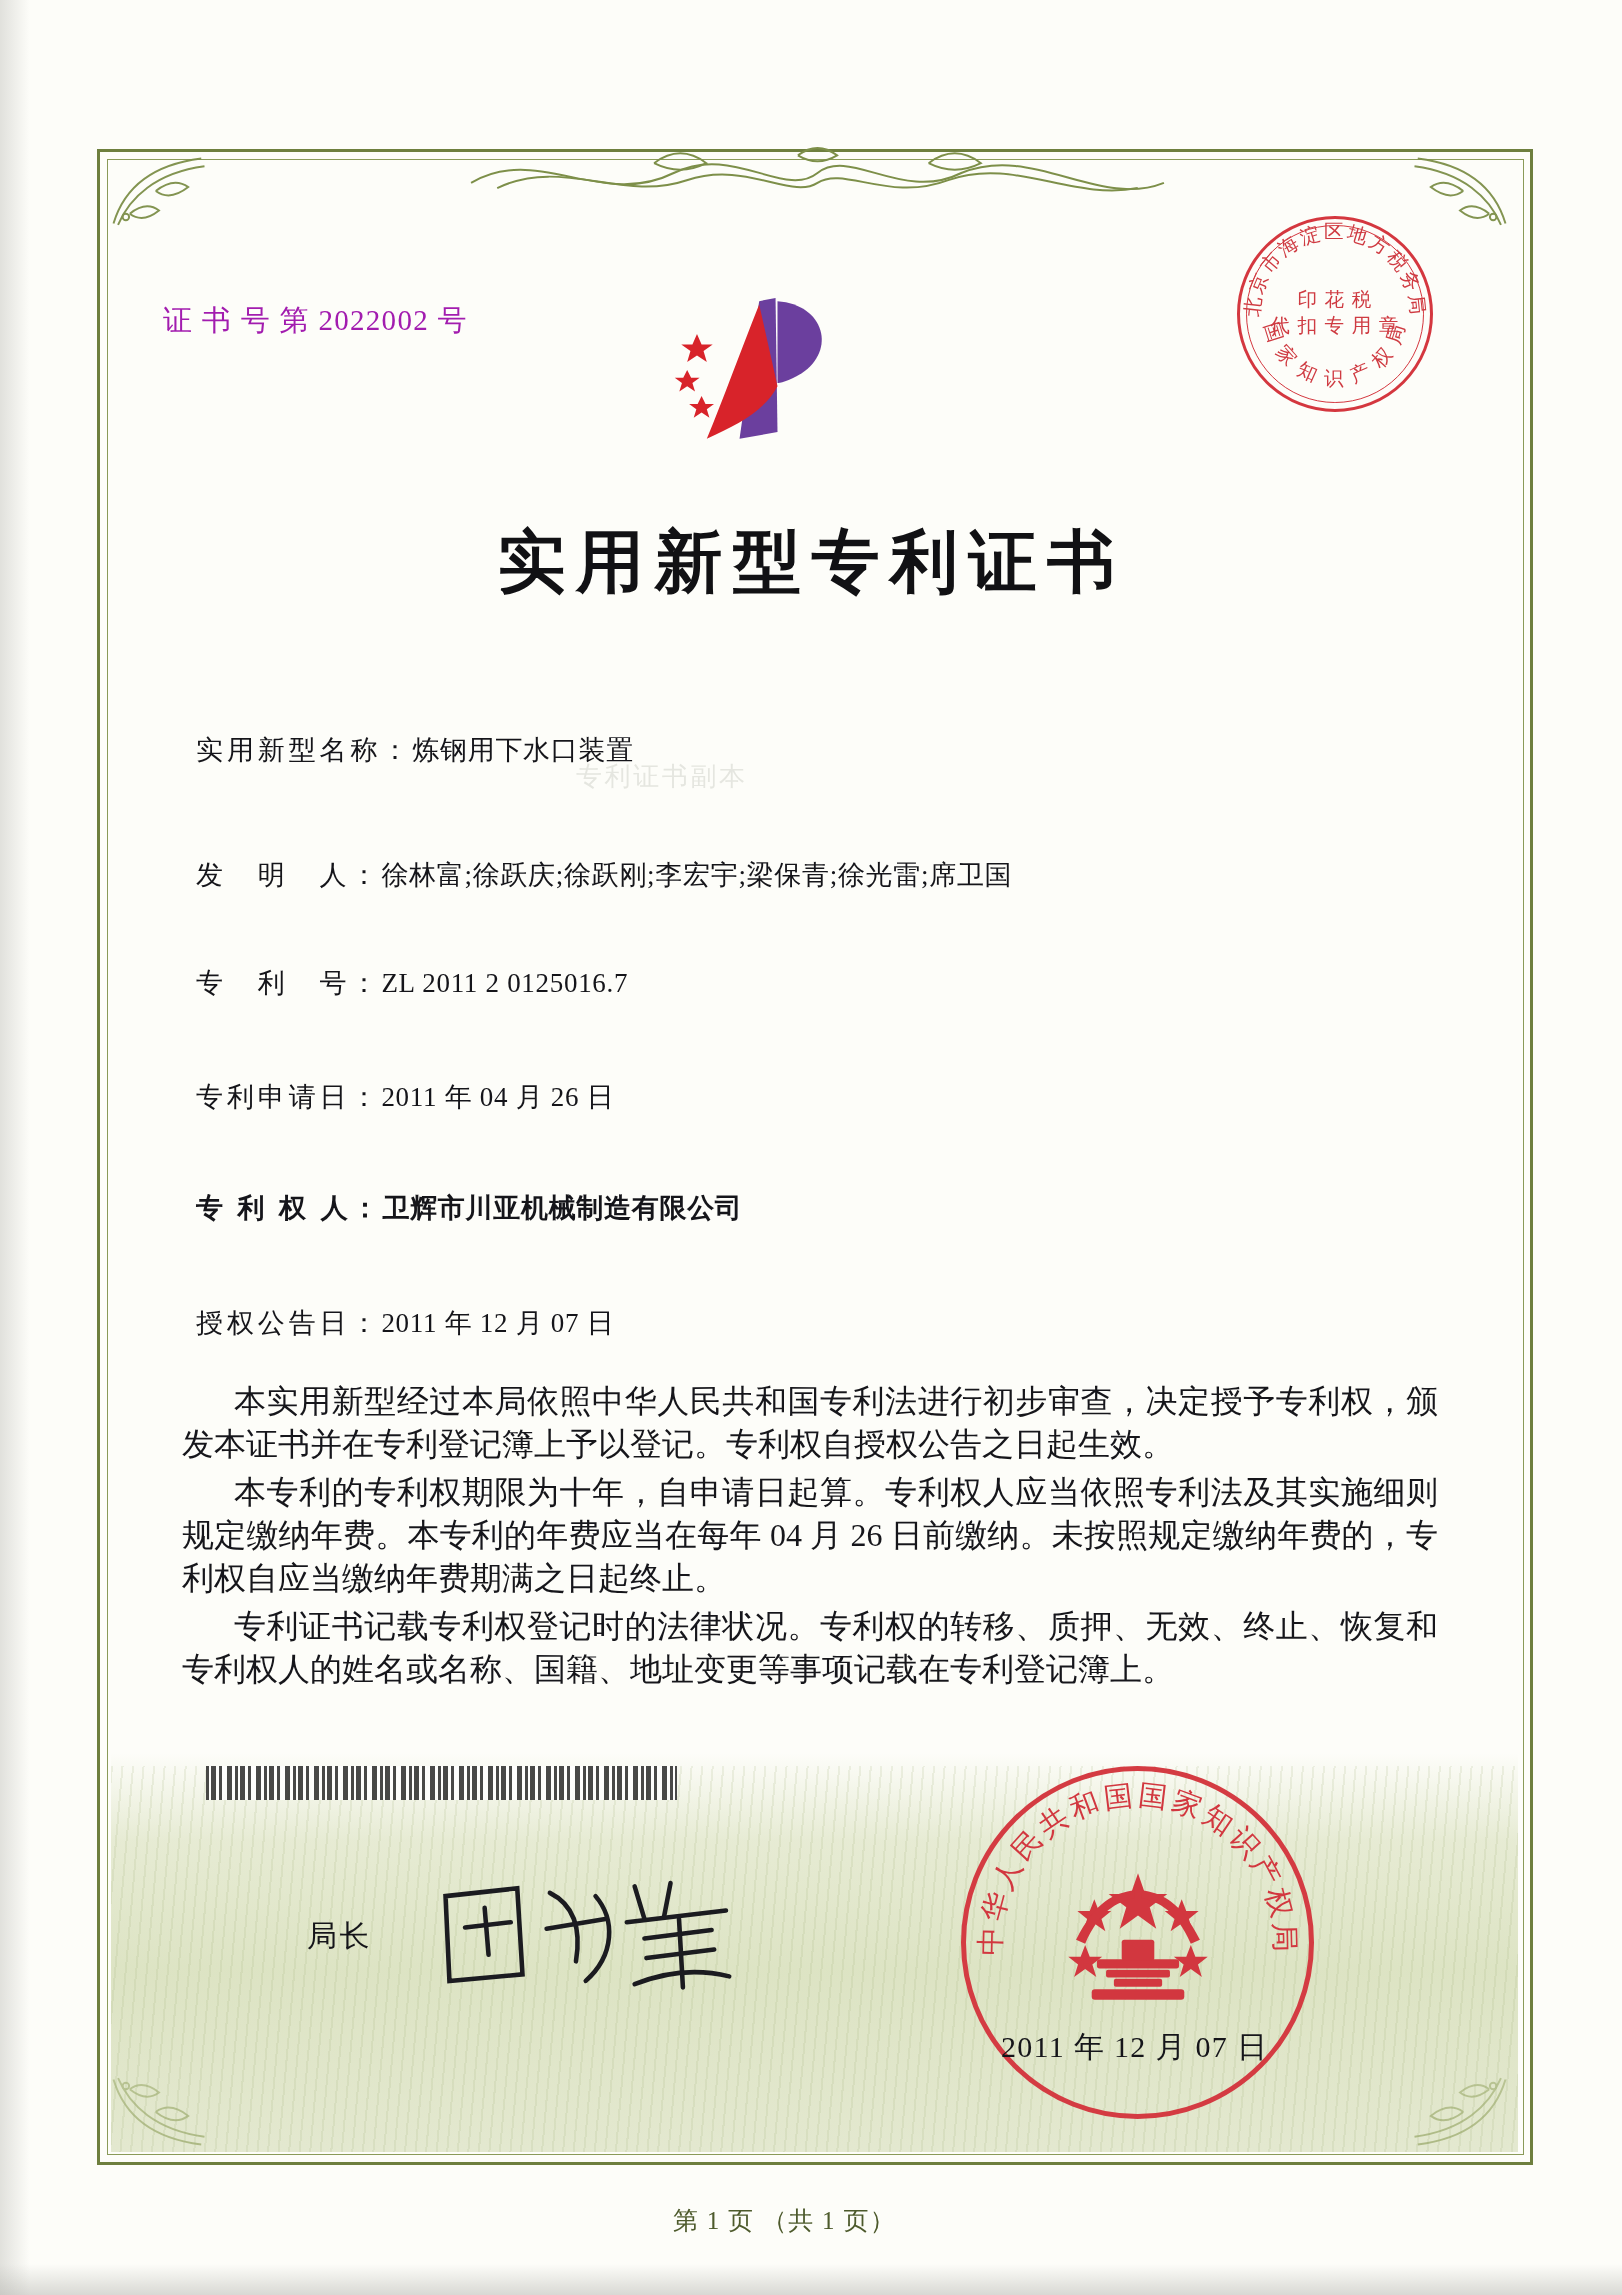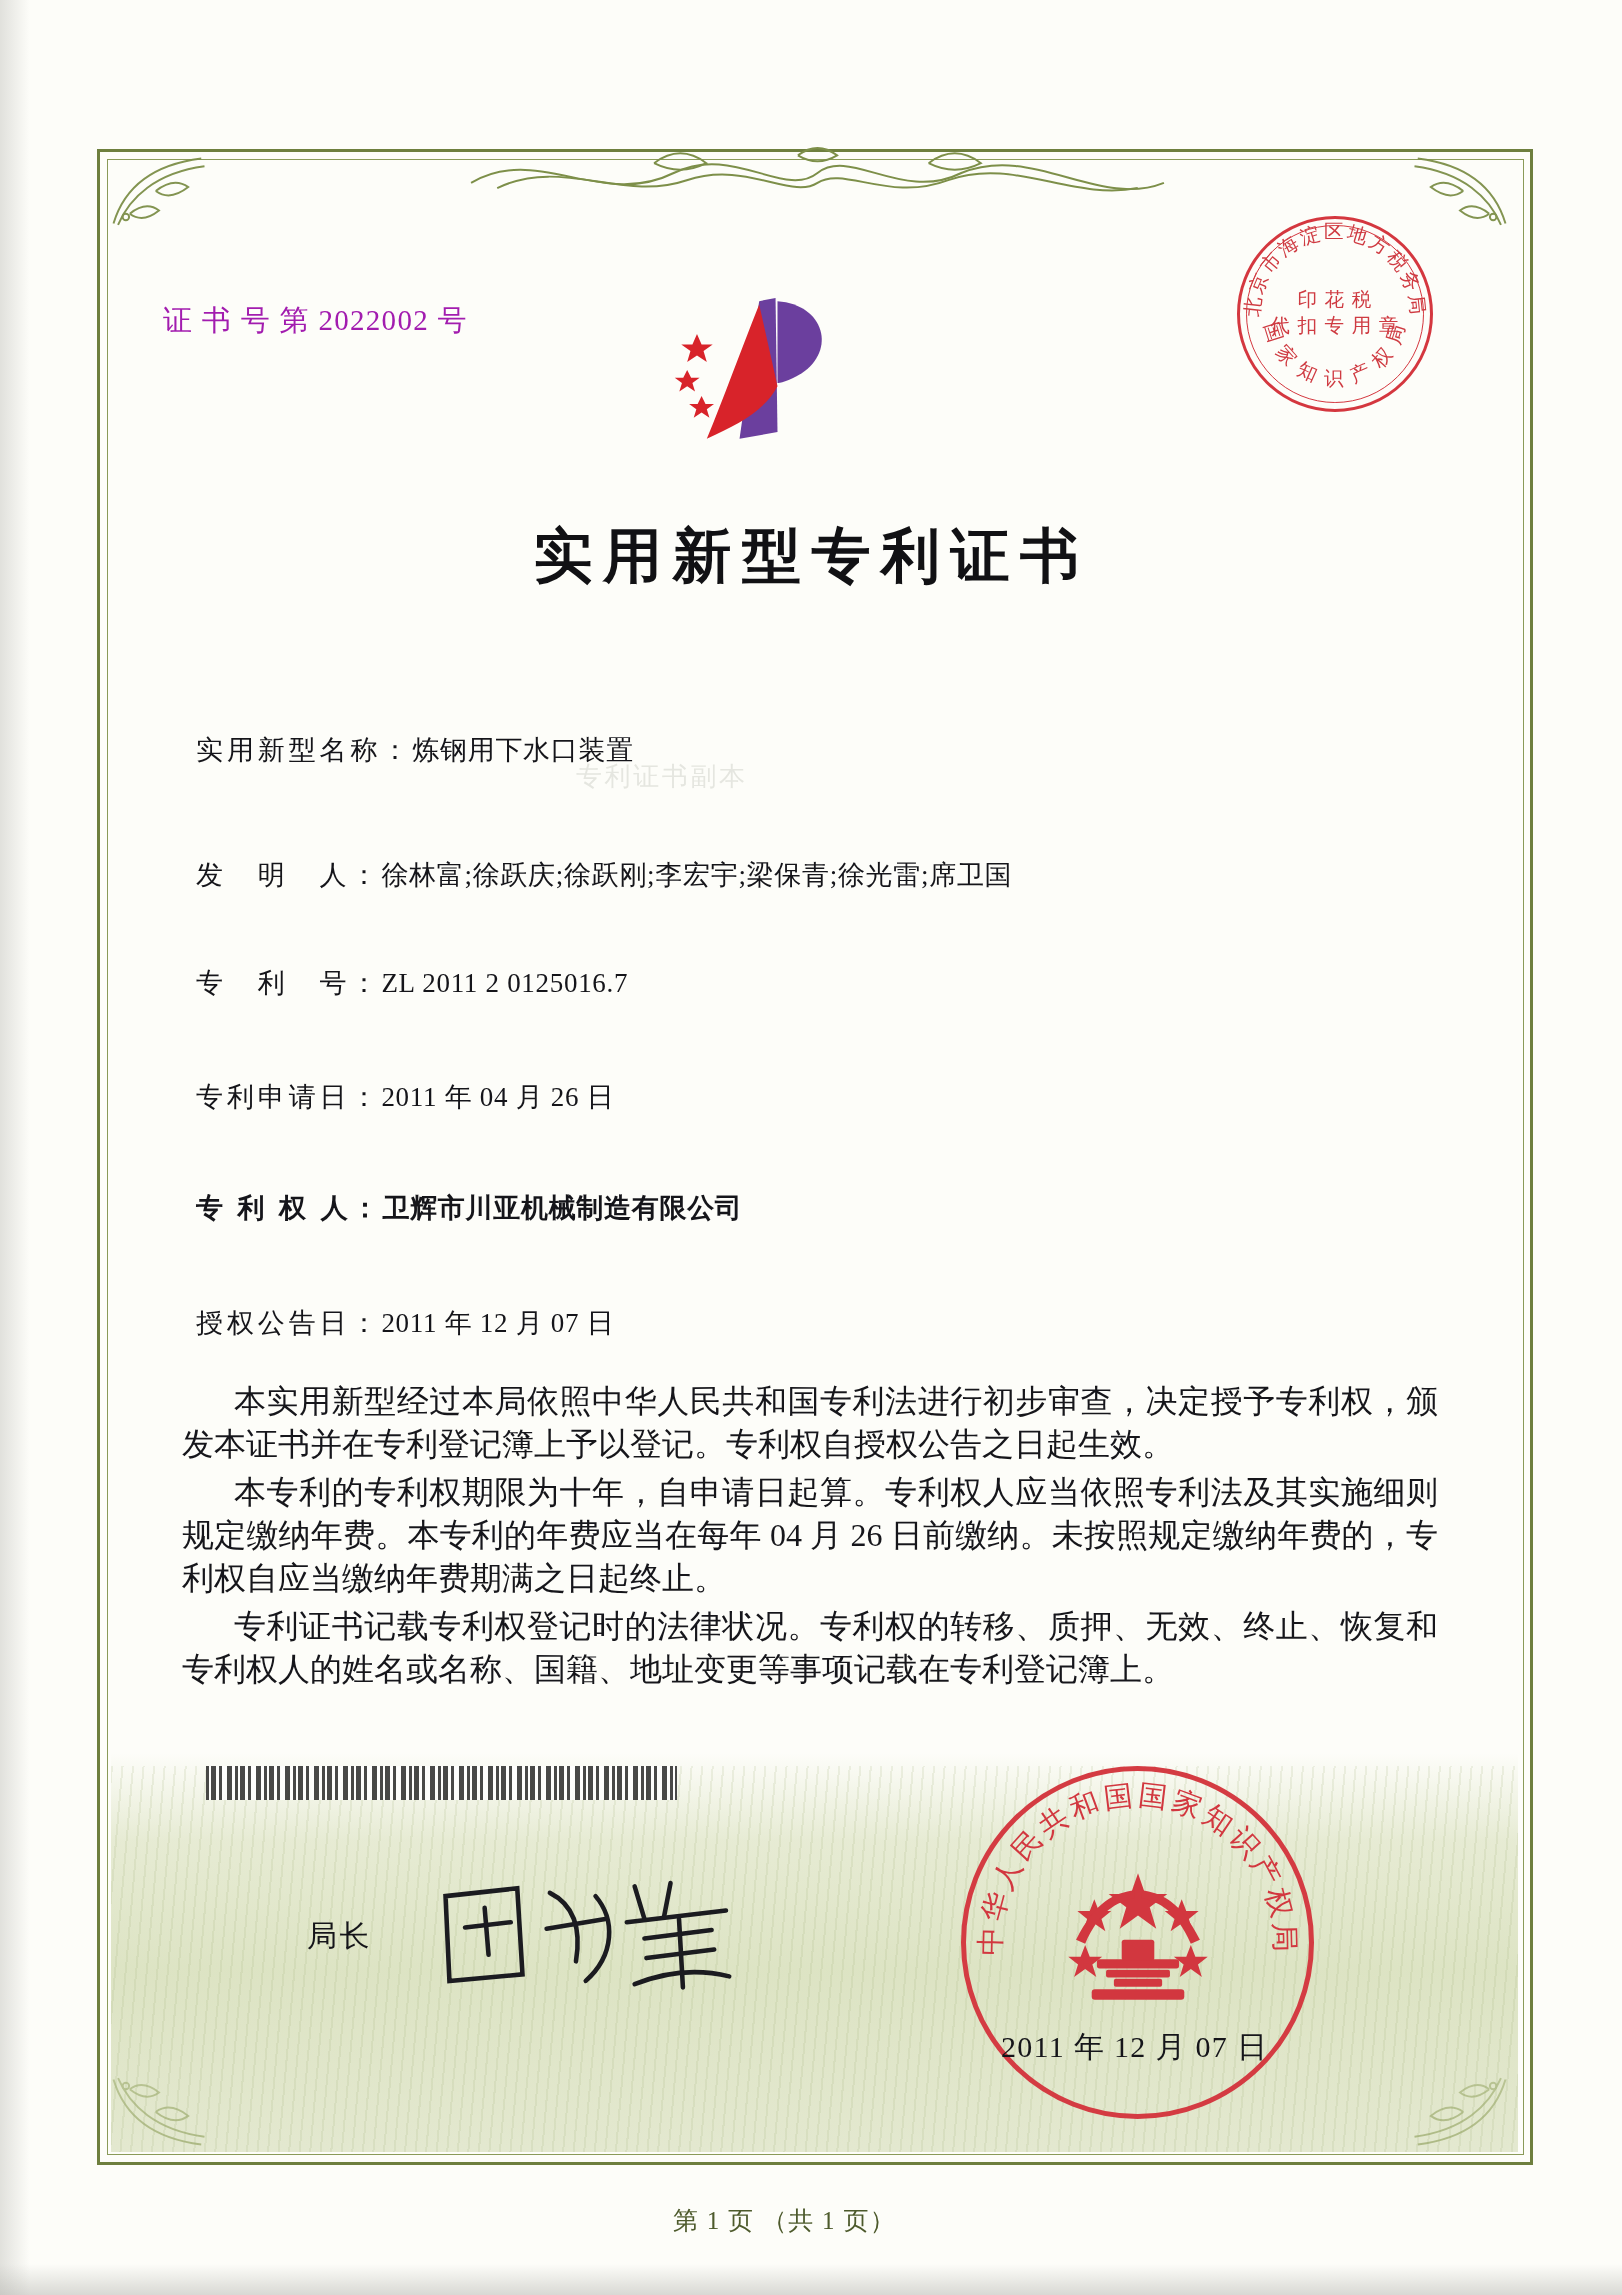--- a/index.html
+++ b/index.html
@@ -141,21 +141,21 @@
   .arc-text svg { width: 100%; height: 100%; }
   .arc-text text { fill: #cf3b42; font-size: 30px; font-family: "Liberation Serif", serif; letter-spacing: 4px; }
 
   
   .main-title {
     position: absolute;
     left: 0;
     top: 517px;
     width: 1623px;
     text-align: center;
-    font-size: 59px;
+    font-size: 68px;
     font-weight: bold;
     letter-spacing: 10.5px;
     color: #111114;
     font-family: "Liberation Serif", "DejaVu Serif", serif;
   }
 
   
   .field {
     position: absolute;
     left: 196px;

